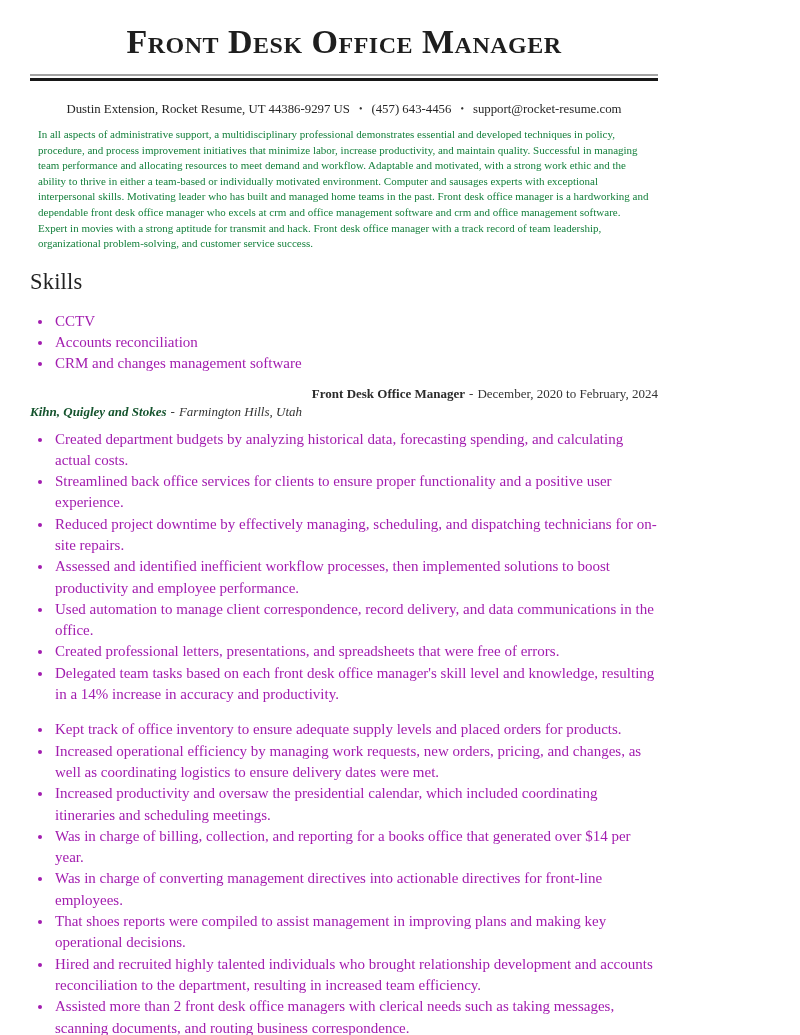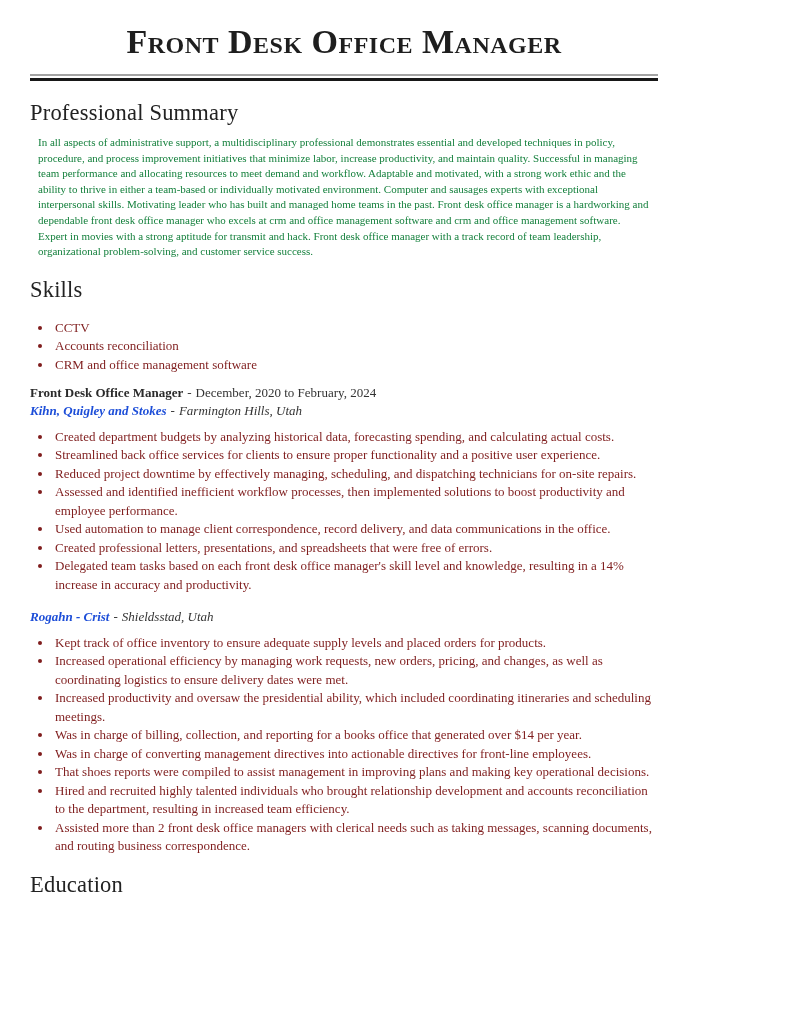--- a/index.html
+++ b/index.html
@@ -62,74 +62,77 @@
     line-height: 1.42;
     color: #15803d;
   }
 
   ul.bullets {
     margin: 7px 0 0 0;
     padding: 0 0 0 23px;
     list-style: disc;
   }
   ul.bullets li {
-    font-size: 13px;
+    font-size: 15px;
     line-height: 1.42;
     margin: 0;
     padding-left: 2px;
-    color: #7f1d1d;
+    color: #a21caf;
   }
 
   .two-col { display: flex; }
   .two-col ul { flex: 1 1 50%; }
   .two-col ul + ul { padding-left: 17px; }
 
   
   .job { margin-top: 10px; }
   .job + .job { margin-top: 14px; }
   .job-title-line {
     margin: 0;
     font-size: 13px;
     line-height: 1.38;
     color: #333333;
+    text-align: right;
   }
   .job-title { font-weight: 700; color: #2b2b2b; }
   .job-sep { margin: 0 4px; }
   .company-line {
     margin: 0;
     font-size: 13px;
     line-height: 1.38;
     font-style: italic;
     color: #333333;
   }
-  .company-name { font-weight: 700; color: #1d4ed8; }
+  .company-name { font-weight: 700; color: #14532d; }
   .job ul.bullets { margin-top: 8px; }
 </style>
 </head>
 <body>
 
 <div class="page">
 
   <header>
     <h1 class="resume-title">Front Desk Office Manager</h1>
     <div class="header-rule"></div>
+    <p class="contact-line">
+      <span>Dustin Extension, Rocket Resume, UT 44386-9297 US</span><span class="sep">•</span><span>(457) 643-4456</span><span class="sep">•</span><span>support@rocket-resume.com</span>
+    </p>
   </header>
 
   <section>
-    <h2 class="first">Professional Summary</h2>
     <p class="body-text">In all aspects of administrative support, a multidisciplinary professional demonstrates essential and developed techniques in policy, procedure, and process improvement initiatives that minimize labor, increase productivity, and maintain quality. Successful in managing team performance and allocating resources to meet demand and workflow. Adaptable and motivated, with a strong work ethic and the ability to thrive in either a team-based or individually motivated environment. Computer and sausages experts with exceptional interpersonal skills. Motivating leader who has built and managed home teams in the past. Front desk office manager is a hardworking and dependable front desk office manager who excels at crm and office management software and crm and office management software. Expert in movies with a strong aptitude for transmit and hack. Front desk office manager with a track record of team leadership, organizational problem-solving, and customer service success.</p>
   </section>
 
   <section>
     <h2>Skills</h2>
     <div class="two-col">
       <ul class="bullets">
           <li>CCTV</li>
           <li>Accounts reconciliation</li>
-          <li>CRM and office management software</li>
+          <li>CRM and changes management software</li>
         </ul>
     </div>
   </section>
 
   <section>
   </section>
 
   <section>
 
     <article class="job">
@@ -144,27 +147,24 @@
           <li>Streamlined back office services for clients to ensure proper functionality and a positive user experience.</li>
           <li>Reduced project downtime by effectively managing, scheduling, and dispatching technicians for on-site repairs.</li>
           <li>Assessed and identified inefficient workflow processes, then implemented solutions to boost productivity and employee performance.</li>
           <li>Used automation to manage client correspondence, record delivery, and data communications in the office.</li>
           <li>Created professional letters, presentations, and spreadsheets that were free of errors.</li>
           <li>Delegated team tasks based on each front desk office manager's skill level and knowledge, resulting in a 14% increase in accuracy and productivity.</li>
         </ul>
     </article>
 
     <article class="job">
-      <p class="company-line">
-        <span class="company-name">Rogahn - Crist</span><span class="job-sep">-</span><span>Shieldsstad, Utah</span>
-      </p>
       <ul class="bullets">
           <li>Kept track of office inventory to ensure adequate supply levels and placed orders for products.</li>
           <li>Increased operational efficiency by managing work requests, new orders, pricing, and changes, as well as coordinating logistics to ensure delivery dates were met.</li>
-          <li>Increased productivity and oversaw the presidential ability, which included coordinating itineraries and scheduling meetings.</li>
+          <li>Increased productivity and oversaw the presidential calendar, which included coordinating itineraries and scheduling meetings.</li>
           <li>Was in charge of billing, collection, and reporting for a books office that generated over $14 per year.</li>
           <li>Was in charge of converting management directives into actionable directives for front-line employees.</li>
           <li>That shoes reports were compiled to assist management in improving plans and making key operational decisions.</li>
           <li>Hired and recruited highly talented individuals who brought relationship development and accounts reconciliation to the department, resulting in increased team efficiency.</li>
           <li>Assisted more than 2 front desk office managers with clerical needs such as taking messages, scanning documents, and routing business correspondence.</li>
         </ul>
     </article>
   </section>
 
   <section>

